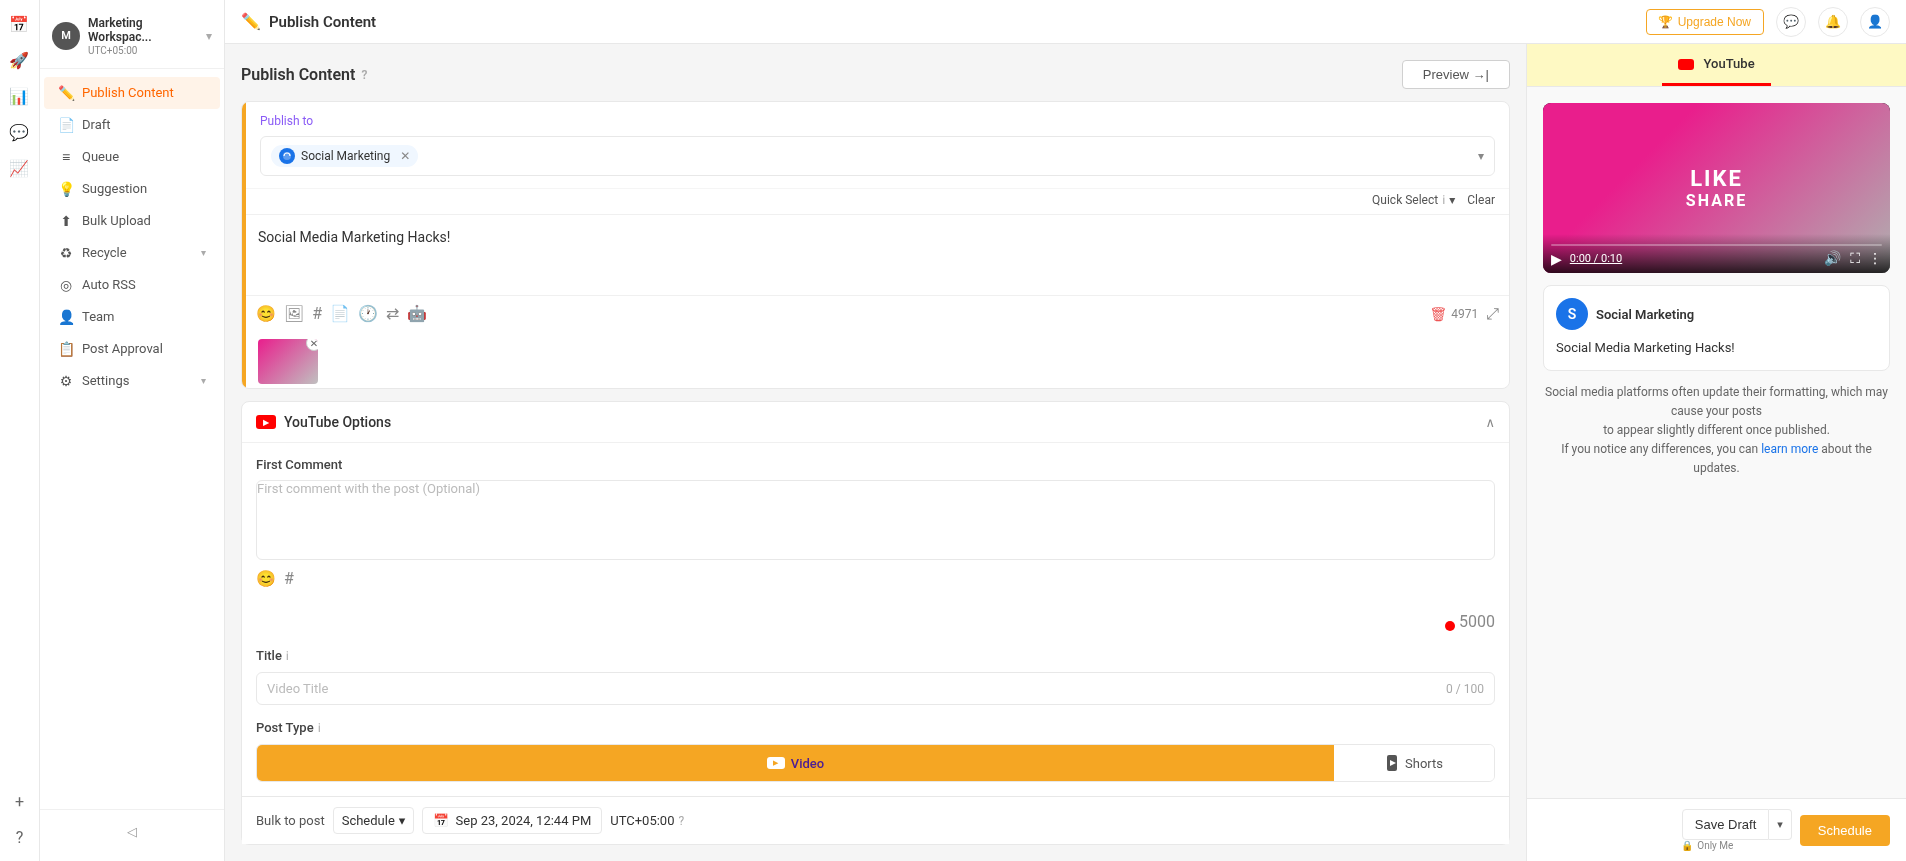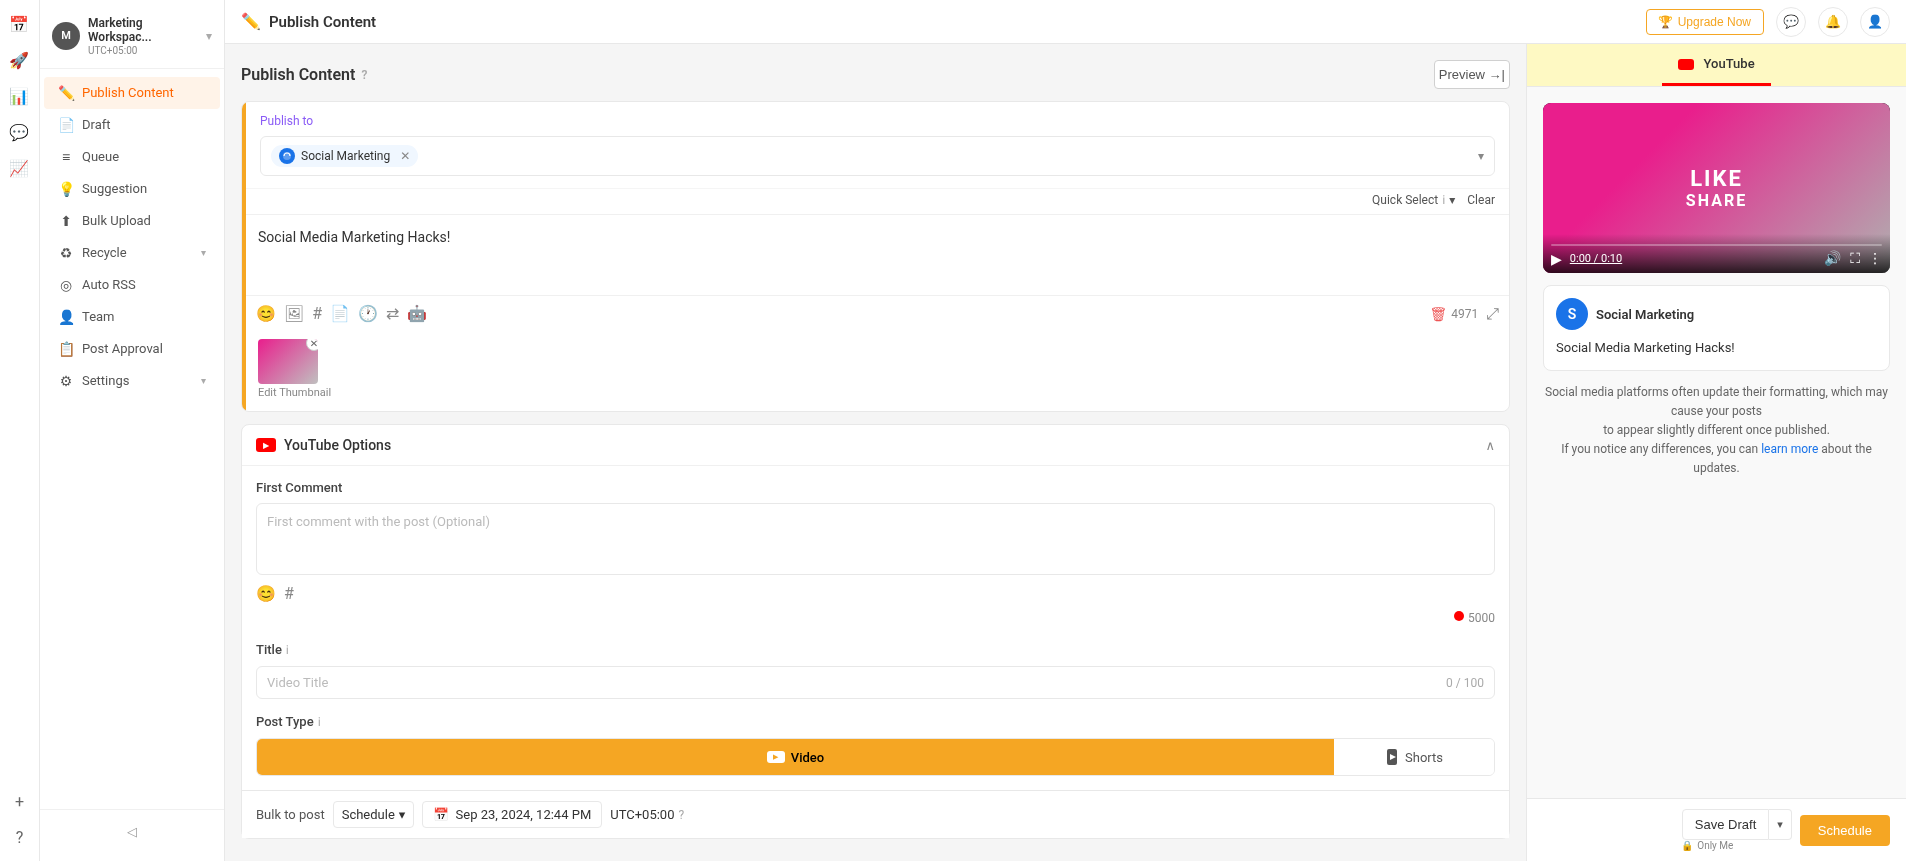--- a/index.html
+++ b/index.html
@@ -35,21 +35,21 @@
     .upgrade-btn { background: #fff; border: 1px solid #f5a623; color: #f5a623; padding: 5px 12px; border-radius: 4px; cursor: pointer; font-size: 12px; display: flex; align-items: center; gap: 4px; }
     .icon-round { width: 30px; height: 30px; border-radius: 50%; border: 1px solid #e8e8e8; display: flex; align-items: center; justify-content: center; cursor: pointer; color: #666; }
 
     
     .content-area { display: flex; flex: 1; overflow: hidden; }
 
     
     .main-panel { flex: 1; background: #f5f5f5; overflow-y: auto; padding: 16px; display: flex; flex-direction: column; gap: 12px; }
     .panel-header { display: flex; align-items: center; justify-content: space-between; }
     .panel-title { font-size: 16px; font-weight: 600; color: #333; display: flex; align-items: center; gap: 6px; }
-    .preview-btn { border: 1px solid #d0d0d0; background: #fff; padding: 6px 4px; border-radius: 4px; cursor: pointer; font-size: 13px; color: #555; display: flex; align-items: center; gap: 4px; }
+    .preview-btn { border: 1px solid #d0d0d0; background: #fff; padding: 6px 20px; border-radius: 4px; cursor: pointer; font-size: 13px; color: #555; display: flex; align-items: center; gap: 4px; }
     .publish-to-label { font-size: 12px; color: #8b5cf6; margin-bottom: 8px; }
     .channel-selector { display: flex; align-items: center; justify-content: space-between; padding: 8px 10px; border: 1px solid #e8e8e8; border-radius: 6px; cursor: pointer; }
     .channel-tag { display: flex; align-items: center; gap: 6px; background: #f0f7ff; padding: 3px 8px; border-radius: 12px; font-size: 12px; color: #333; }
     .channel-tag .ch-icon { width: 16px; height: 16px; border-radius: 50%; background: #1a73e8; display: flex; align-items: center; justify-content: center; }
     .tag-close { color: #888; cursor: pointer; margin-left: 4px; }
     .quick-select-btn { display: flex; align-items: center; gap: 4px; font-size: 12px; color: #555; cursor: pointer; }
     .clear-btn { font-size: 12px; color: #555; cursor: pointer; }
     .editor-body { padding: 12px; min-height: 80px; }
     .editor-text { font-size: 14px; color: #333; line-height: 1.5; }
     .editor-toolbar { display: flex; align-items: center; padding: 8px 10px; border-top: 1px solid #f0f0f0; gap: 8px; }
@@ -66,37 +66,37 @@
     .edit-thumb-label { font-size: 11px; color: #888; text-align: center; margin-top: 2px; }
 
     
     .yt-options { background: #fff; border-radius: 8px; border: 1px solid #e8e8e8; }
     .yt-header { display: flex; align-items: center; justify-content: space-between; padding: 12px 14px; border-bottom: 1px solid #f0f0f0; cursor: pointer; }
     .yt-header-left { display: flex; align-items: center; gap: 8px; font-size: 14px; font-weight: 500; color: #333; }
     .yt-icon { width: 20px; height: 14px; background: #ff0000; border-radius: 3px; display: flex; align-items: center; justify-content: center; }
     .yt-icon::after { content: '▶'; color: #fff; font-size: 8px; }
     .yt-body { padding: 14px; }
     .field-label { font-size: 13px; font-weight: 500; color: #444; margin-bottom: 8px; display: flex; align-items: center; gap: 4px; }
-    .first-comment-textarea { width: 100%; border: 1px solid #e8e8e8; border-radius: 6px; padding: 10px; font-size: 13px; color: #333; resize: none; height: 72px; outline: none; font-family: inherit; }
+    .first-comment-textarea { width: 100%; border: 1px solid #e8e8e8; border-radius: 6px; font-size: 13px; color: #333; resize: none; height: 80px; outline: none; font-family: inherit; }
     .first-comment-textarea::placeholder { color: #bbb; }
     .comment-toolbar { display: flex; align-items: center; gap: 8px; padding: 6px 0; }
-    .comment-char { display: flex; align-items: flex-start; gap: 4px; font-size: 12px; color: #888; justify-content: flex-end; padding: 2px 0; }
+    .comment-char { display: flex; align-items: flex-end; gap: 4px; font-size: 16px; color: #888; justify-content: flex-end; padding: 2px 0; margin-top: 16px; }
     .yt-red-dot { width: 10px; height: 10px; background: #ff0000; border-radius: 50%; display: inline-block; }
 
     
     .title-section { margin-top: 14px; }
     .title-input-row { display: flex; align-items: center; border: 1px solid #e8e8e8; border-radius: 6px; padding: 8px 10px; }
     .title-input { flex: 1; border: none; outline: none; font-size: 13px; color: #333; font-family: inherit; }
     .title-input::placeholder { color: #bbb; }
     .title-char { font-size: 12px; color: #aaa; }
 
     
     .post-type-section { margin-top: 14px; }
     .post-type-row { display: flex; border: 1px solid #e8e8e8; border-radius: 6px; overflow: hidden; }
-    .post-type-video { flex: 1; background: #f5a623; color: #000000; padding: 10px; display: flex; align-items: center; justify-content: center; gap: 6px; font-size: 13px; font-weight: 500; cursor: pointer; }
+    .post-type-video { flex: 1; background: #f5a623; color: #4c1d95; padding: 10px; display: flex; align-items: center; justify-content: center; gap: 6px; font-size: 13px; font-weight: 500; cursor: pointer; }
     .post-type-yt-icon { width: 18px; height: 12px; background: #fff; border-radius: 3px; display: flex; align-items: center; justify-content: center; }
     .post-type-yt-icon::after { content: '▶'; color: #f5a623; font-size: 7px; }
     .post-type-shorts { flex: 0 0 160px; background: #fff; color: #555; padding: 10px; display: flex; align-items: center; justify-content: center; gap: 6px; font-size: 13px; cursor: pointer; }
 
     
     .when-to-post { display: flex; align-items: center; gap: 8px; padding: 10px 0; background: #fff; border-top: 1px solid #e8e8e8; padding: 10px 14px; }
     .when-label { font-size: 13px; color: #555; white-space: nowrap; }
     .schedule-select { border: 1px solid #e8e8e8; border-radius: 4px; padding: 5px 8px; font-size: 13px; color: #333; background: #fff; cursor: pointer; display: flex; align-items: center; gap: 4px; }
     .date-field { display: flex; align-items: center; gap: 6px; border: 1px solid #e8e8e8; border-radius: 4px; padding: 5px 10px; background: #fff; font-size: 13px; color: #333; cursor: pointer; }
     .tz-field { font-size: 13px; color: #333; display: flex; align-items: center; gap: 4px; cursor: pointer; }

